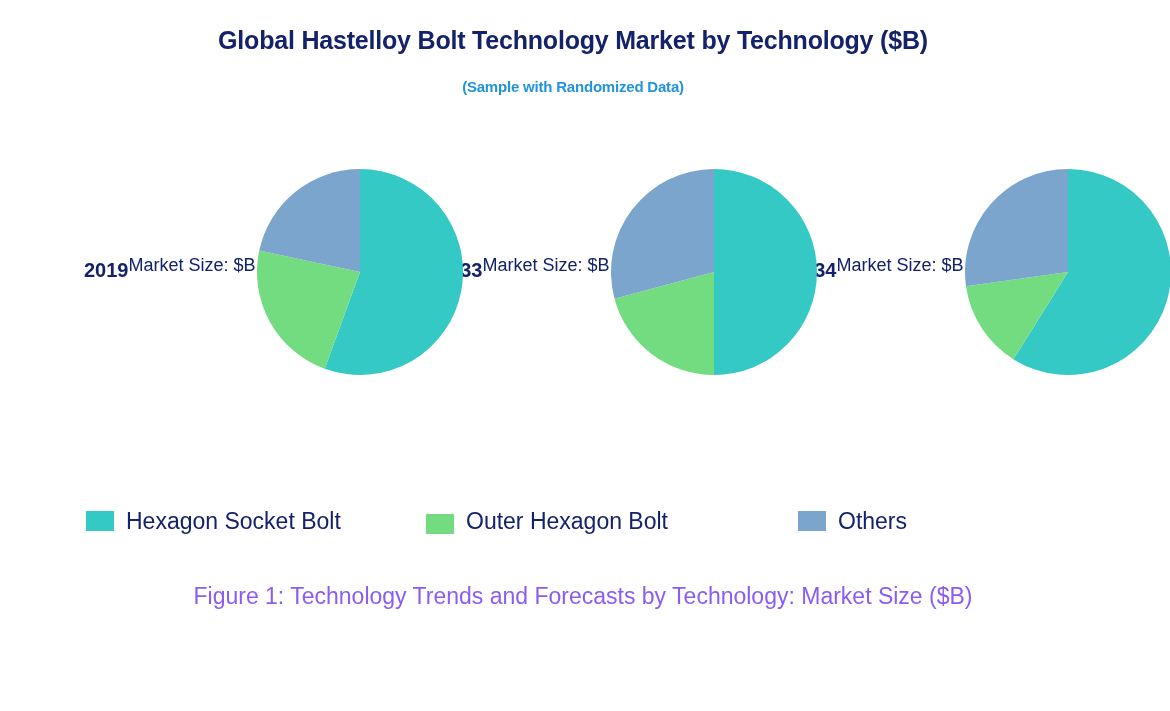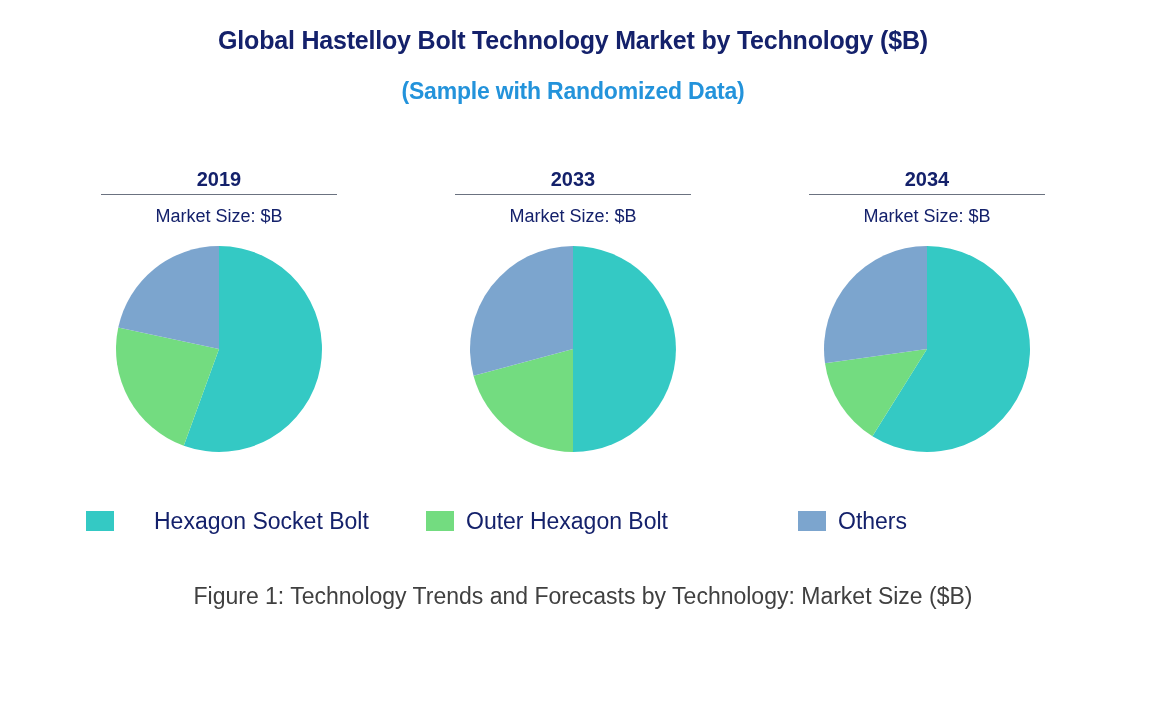--- a/index.html
+++ b/index.html
@@ -35,42 +35,41 @@
     color: #14216b;
     letter-spacing: -0.2px;
     white-space: nowrap;
   }
   .subtitle {
     position: absolute;
     top: 78px;
     left: 0;
     width: 1090px;
     text-align: center;
-    font-size: 23px;
+    font-size: 15px;
     font-weight: bold;
     color: #2393db;
     letter-spacing: -0.2px;
     white-space: nowrap;
   }
 
   
   .columns {
     position: absolute;
     top: 168px;
     left: 0;
     width: 1090px;
     display: flex;
     justify-content: space-between;
     padding: 0 56px;
     box-sizing: border-box;
   }
   .column {
     width: 270px;
     display: flex;
-    flex-direction: column;
     align-items: center;
   }
   .col-year {
     font-size: 20px;
     font-weight: bold;
     color: #14216b;
     line-height: 22px;
     margin-bottom: 4px;
   }
   .col-rule {
@@ -107,22 +106,22 @@
     width: 1090px;
     display: flex;
     padding: 0 0 0 58px;
     box-sizing: border-box;
   }
   .legend-item {
     display: flex;
     align-items: center;
     white-space: nowrap;
   }
-  .legend-item.i0 { width: 340px; gap: 28px; }
-  .legend-item.i1 { width: 342px; }
+  .legend-item.i0 { width: 340px; }
+  .legend-item.i1 { width: 342px; align-items: flex-end; }
   .legend-item.i2 { width: 300px; padding-left: 30px; }
   .swatch {
     width: 28px;
     height: 20px;
     margin-right: 12px;
     flex: 0 0 auto;
   }
   .legend-label {
     font-size: 23px;
     color: #14216b;
@@ -130,21 +129,21 @@
   }
 
   
   .caption {
     position: absolute;
     top: 583px;
     left: 0;
     width: 1110px;
     text-align: center;
     font-size: 23px;
-    color: #404040;
+    color: #8b5cf6;
     white-space: nowrap;
   }
 </style>
 </head>
 <body>
 
 <div class="page">
 
   <div class="title">Global Hastelloy Bolt Technology Market by Technology ($B)</div>
   <div class="subtitle">(Sample with Randomized Data)</div>

